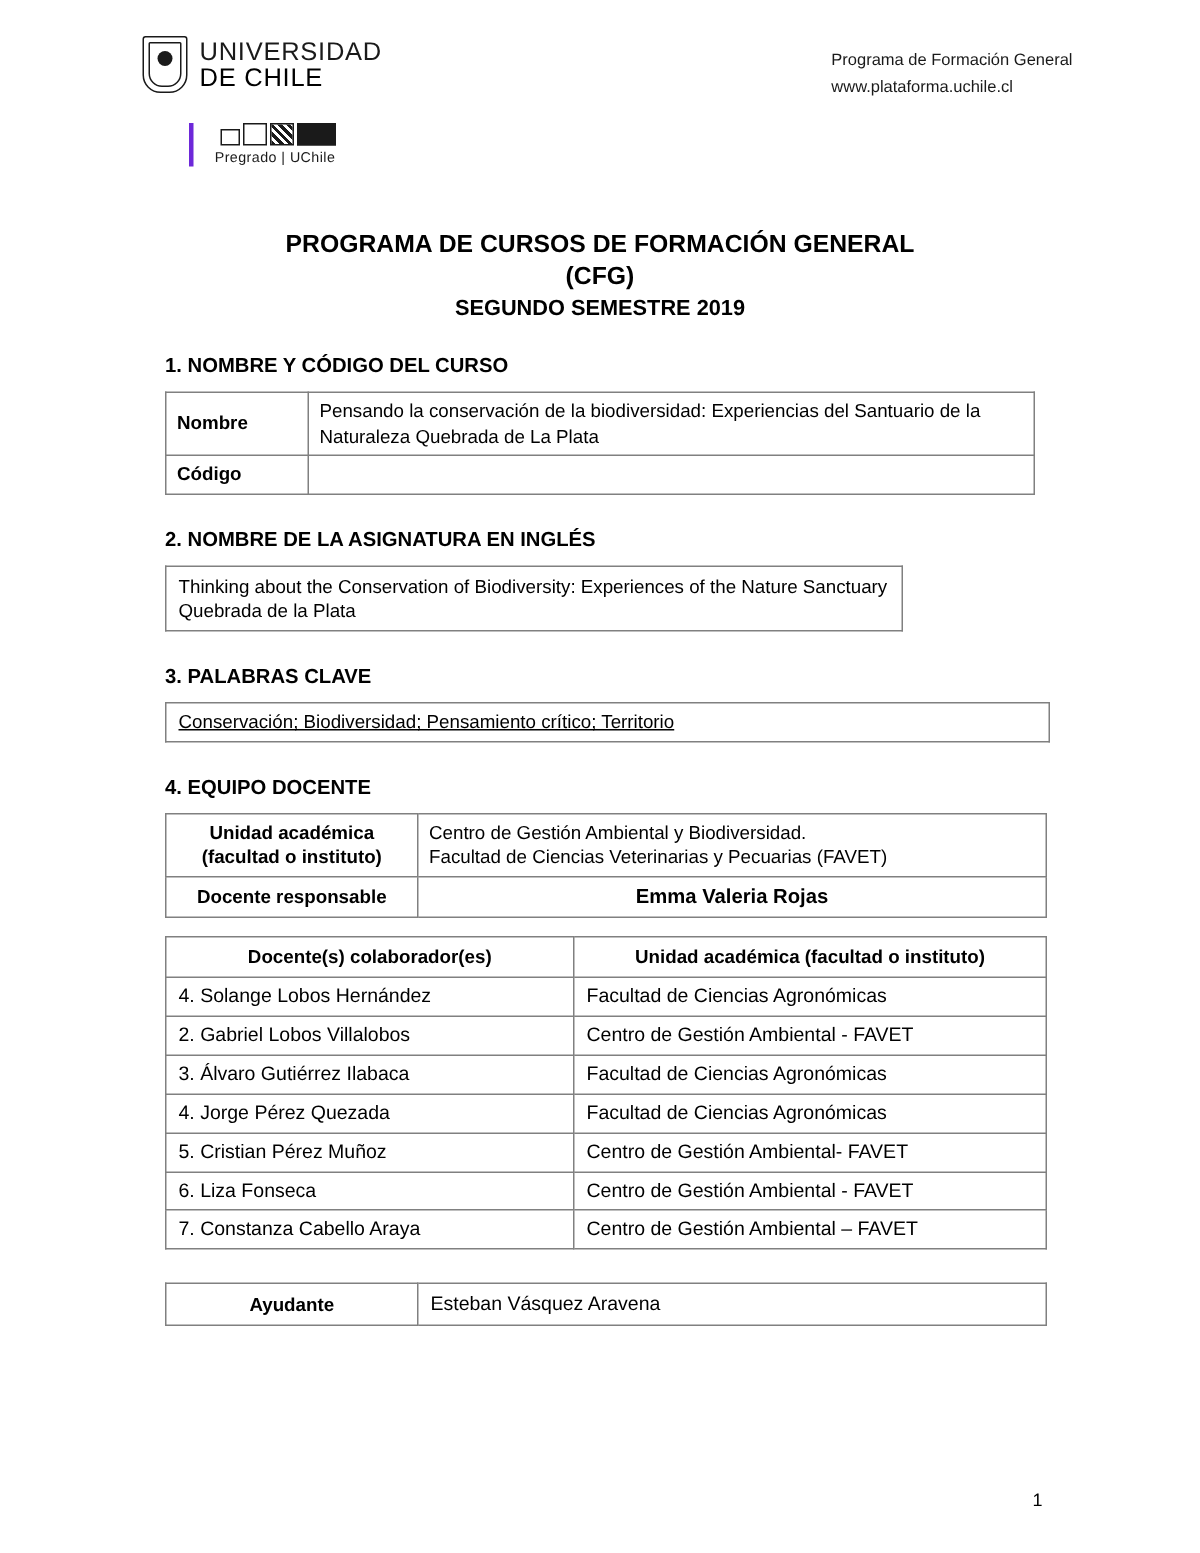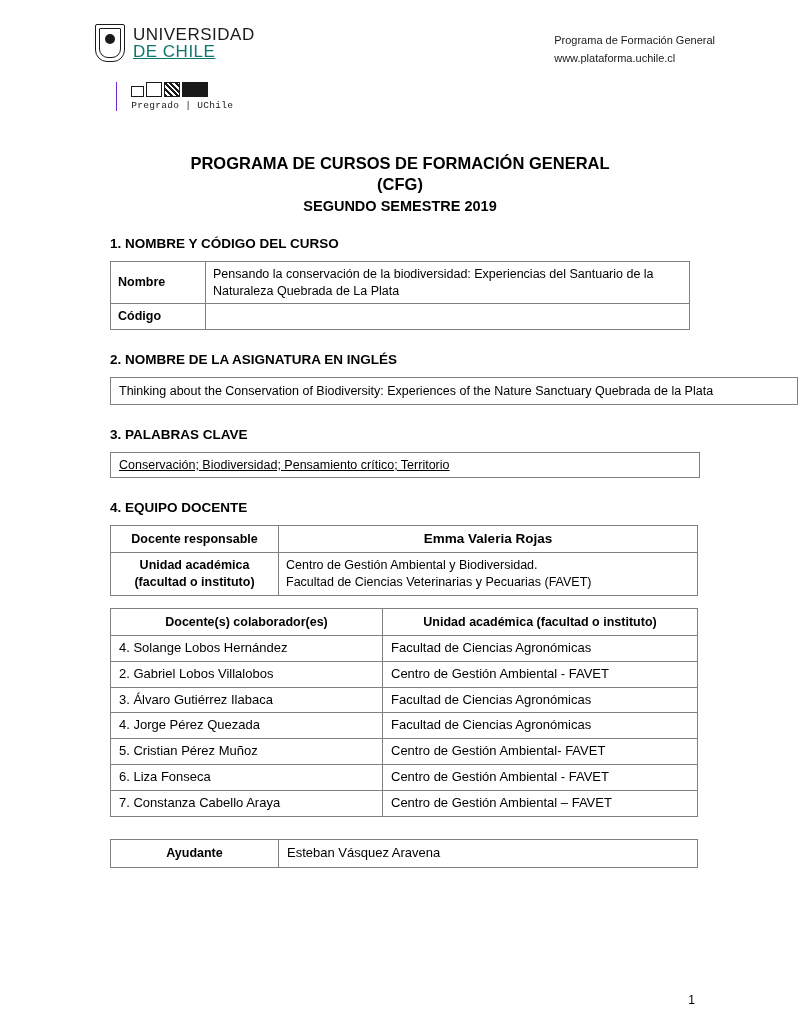--- a/index.html
+++ b/index.html
@@ -67,31 +67,29 @@
     line-height: 1.0;
   }
   .uchile-text .l1 {
     font-size: 17px;
     letter-spacing: 0.5px;
     color: #1a1a1a;
   }
   .uchile-text .l2 {
     font-size: 17px;
     letter-spacing: 0.5px;
-    color: #0f766e;
-    text-decoration: underline;
+    color: #000000;
   }
   .pregrado-logo {
     display: flex;
     flex-direction: column;
-    align-items: flex-start;
+    align-items: flex-end;
     gap: 3px;
     padding-left: 14px;
-    border-left: 1px solid #6d28d9;
-    font-family: Liberation Mono, monospace;
+    border-left: 3px solid #6d28d9;
   }
   .pregrado-marks {
     display: flex;
     align-items: flex-end;
     gap: 2px;
   }
   .pm {
     width: 16px;
     height: 15px;
     border: 1.4px solid #1a1a1a;
@@ -157,21 +155,21 @@
   .t-nombre td.label {
     width: 95px;
     font-weight: bold;
     vertical-align: middle;
   }
   .t-nombre td.value {
     height: 20px;
   }
   .t-codigo-row td { height: 26px; }
 
-  .t-ingles { width: 688px; }
+  .t-ingles { width: 492px; }
   .t-ingles td { padding: 5px 8px; }
 
   .t-clave { width: 590px; text-decoration: underline; }
   .t-clave td { padding: 4px 8px; }
 
   .t-docente { width: 588px; }
   .t-docente td.label {
     width: 168px;
     font-weight: bold;
     text-align: center;
@@ -283,33 +281,33 @@
           <tr>
         <td>Conservación; Biodiversidad; Pensamiento crítico; Territorio</td>
       </tr>
     </tbody>
       </table>
 
     <div class="section-heading">4. EQUIPO DOCENTE</div>
     <table class="t-docente">
       <tbody>
           <tr>
-        <td class="label">Docente responsable</td>
-        <td class="name">Emma Valeria Rojas</td>
-      </tr>
-      <tr>
         <td class="label">
           <div>Unidad académica</div>
           <div>(facultad o instituto)</div>
         </td>
         <td class="unidad">
           <div>Centro de Gestión Ambiental y Biodiversidad.</div>
           <div>Facultad de Ciencias Veterinarias y Pecuarias (FAVET)</div>
         </td>
       </tr>
+      <tr>
+        <td class="label">Docente responsable</td>
+        <td class="name">Emma Valeria Rojas</td>
+      </tr>
     </tbody>
       </table>
 
     <div class="spacer-sm"></div>
 
     <table class="t-colab">
       <tbody>
           <tr>
         <th class="c1">Docente(s) colaborador(es)</th>
         <th>Unidad académica (facultad o instituto)</th>

